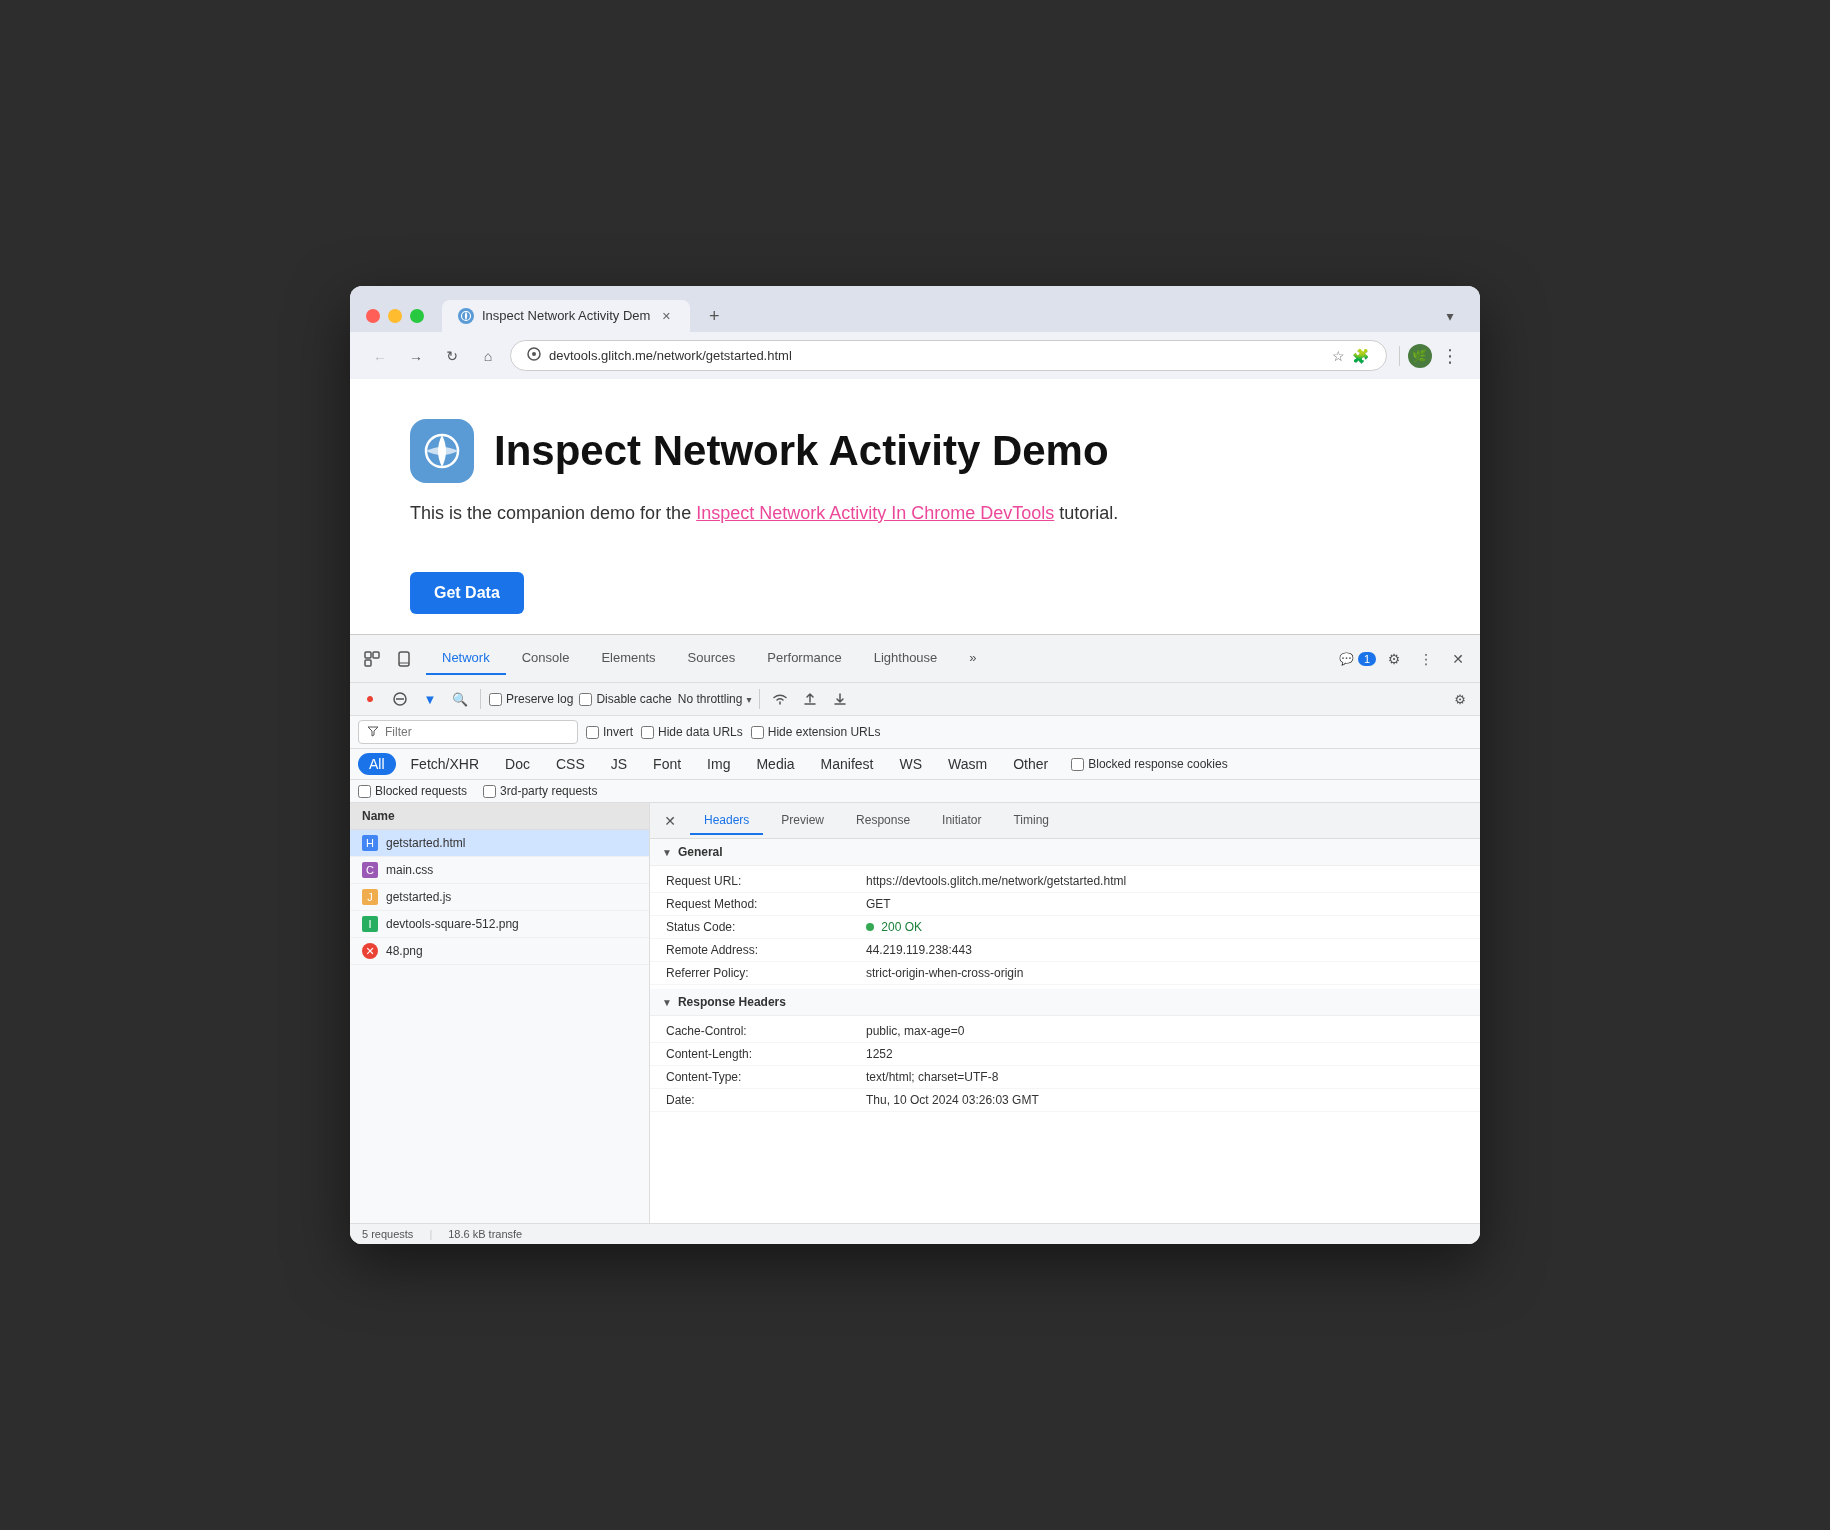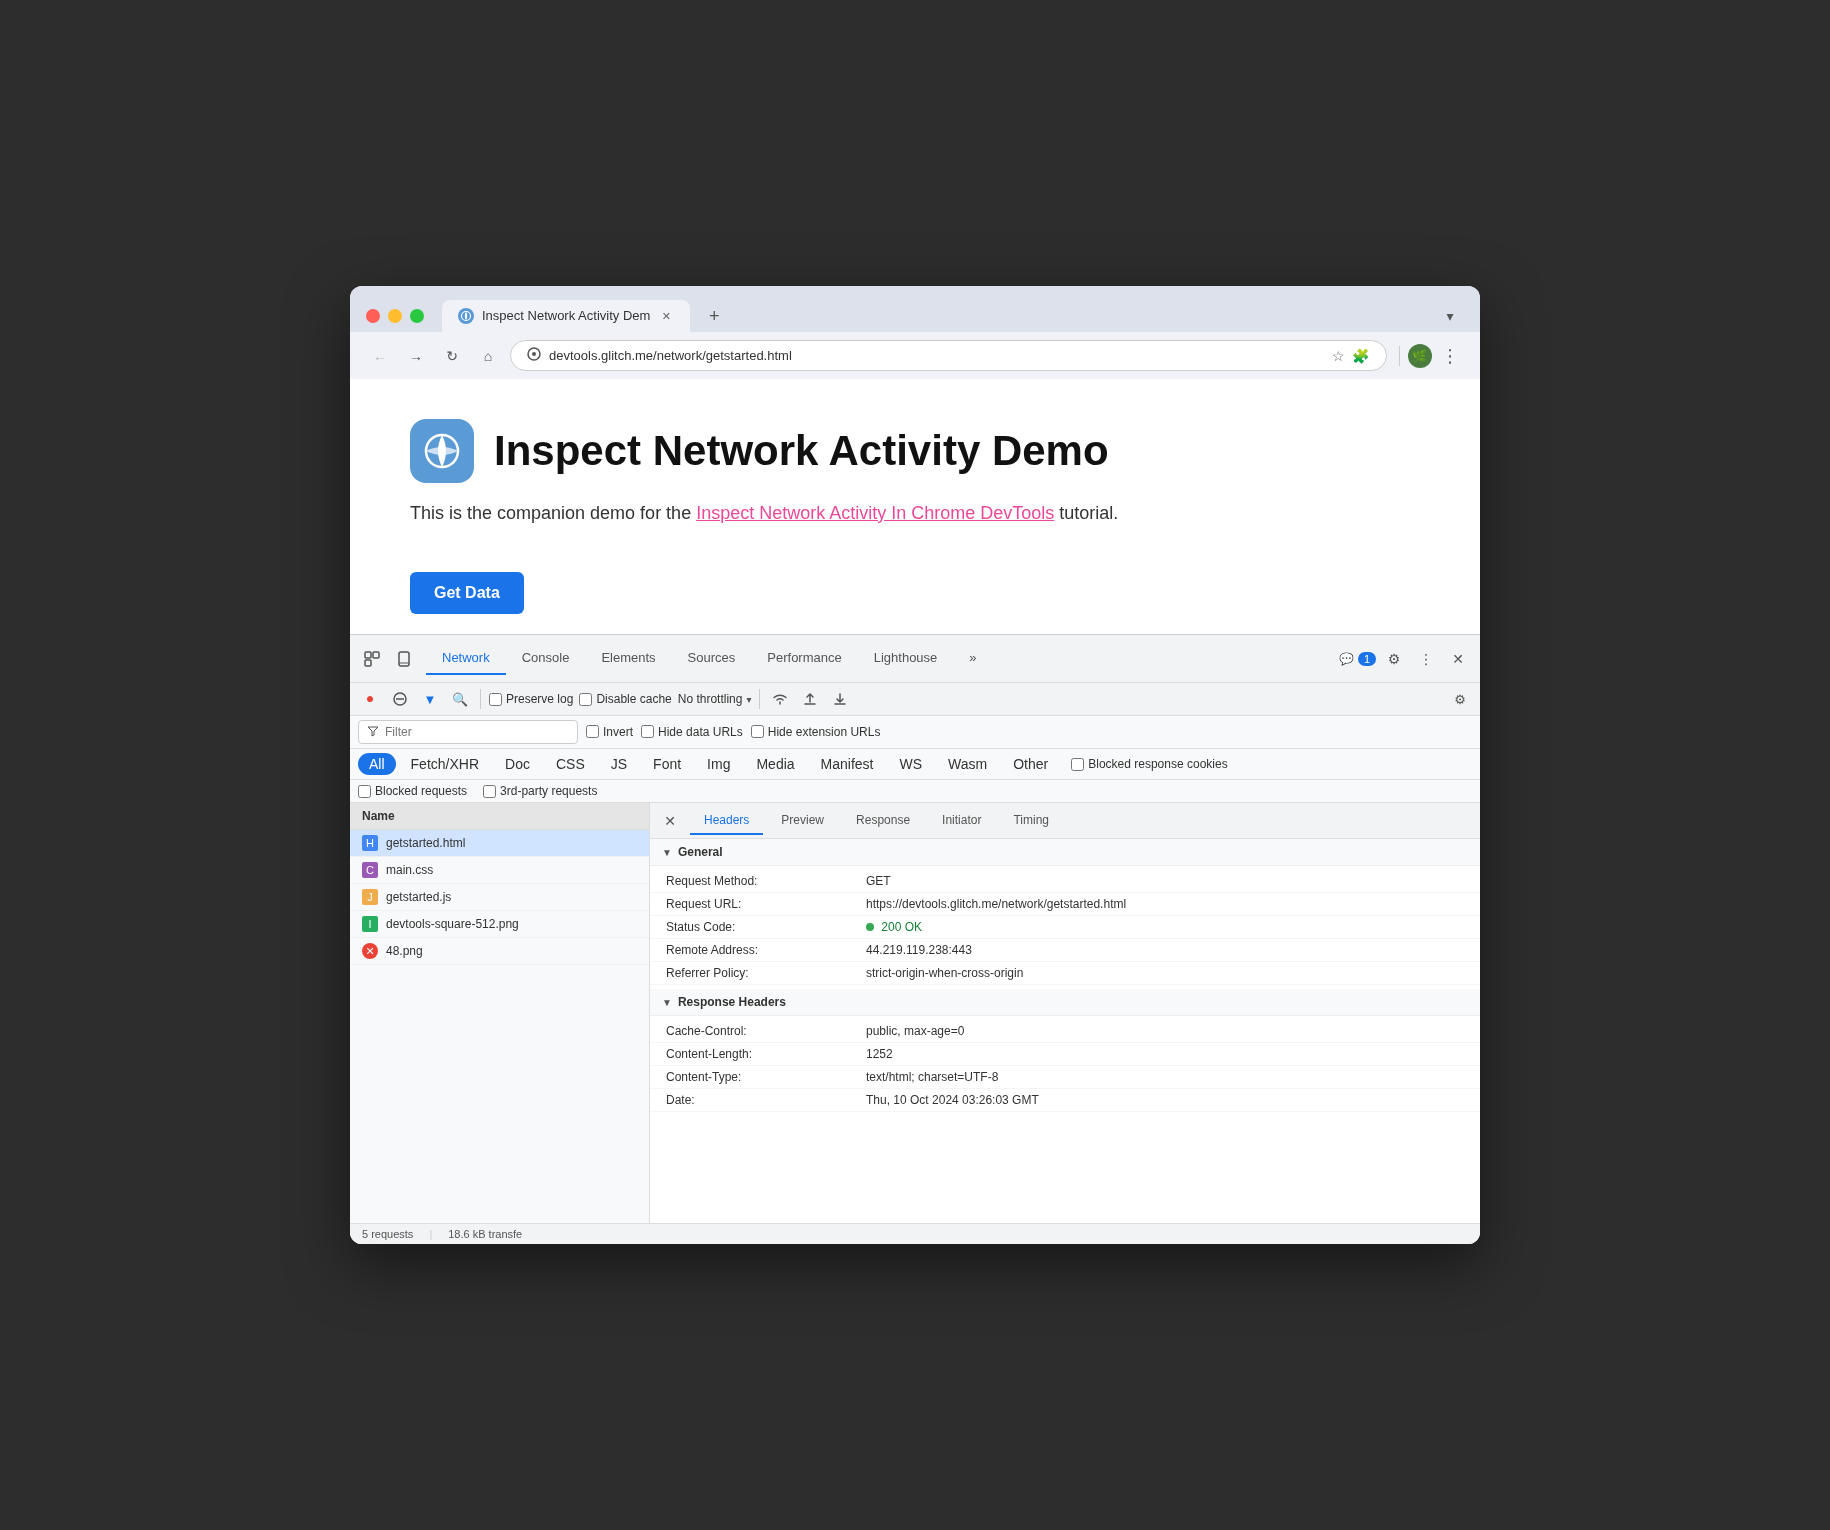--- a/index.html
+++ b/index.html
@@ -279,21 +279,21 @@
       border-radius: 4px;
       padding: 2px 8px;
       gap: 6px;
       min-width: 220px;
     }
     .filter-input-wrap input {
       border: none; outline: none;
       font-size: 12px; width: 160px;
     }
     .filter-checkbox-label {
-      display: flex; align-items: flex-start; gap: 4px;
+      display: flex; align-items: flex-end; gap: 4px;
       font-size: 12px; color: #333; cursor: pointer;
     }
     
     .filter-types {
       background: #f8f9fa;
       border-bottom: 1px solid #ddd;
       padding: 4px 8px;
       display: flex;
       align-items: center;
       gap: 4px;
@@ -711,26 +711,26 @@
         </div>
 
         <div class="headers-content">
 
           <div class="section-header">
             <span class="section-arrow">▼</span>
             <span>General</span>
           </div>
           <div class="headers-table">
             <div class="header-row">
+              <span class="header-name">Request URL:</span>
+              <span class="header-value">https://devtools.glitch.me/network/getstarted.html</span>
+            </div>
+            <div class="header-row">
               <span class="header-name">Request Method:</span>
               <span class="header-value">GET</span>
-            </div>
-            <div class="header-row">
-              <span class="header-name">Request URL:</span>
-              <span class="header-value">https://devtools.glitch.me/network/getstarted.html</span>
             </div>
             <div class="header-row">
               <span class="header-name">Status Code:</span>
               <span class="header-value status-green">
                 <span class="status-dot"></span>
                 <span>200 OK</span>
               </span>
             </div>
             <div class="header-row">
               <span class="header-name">Remote Address:</span>

